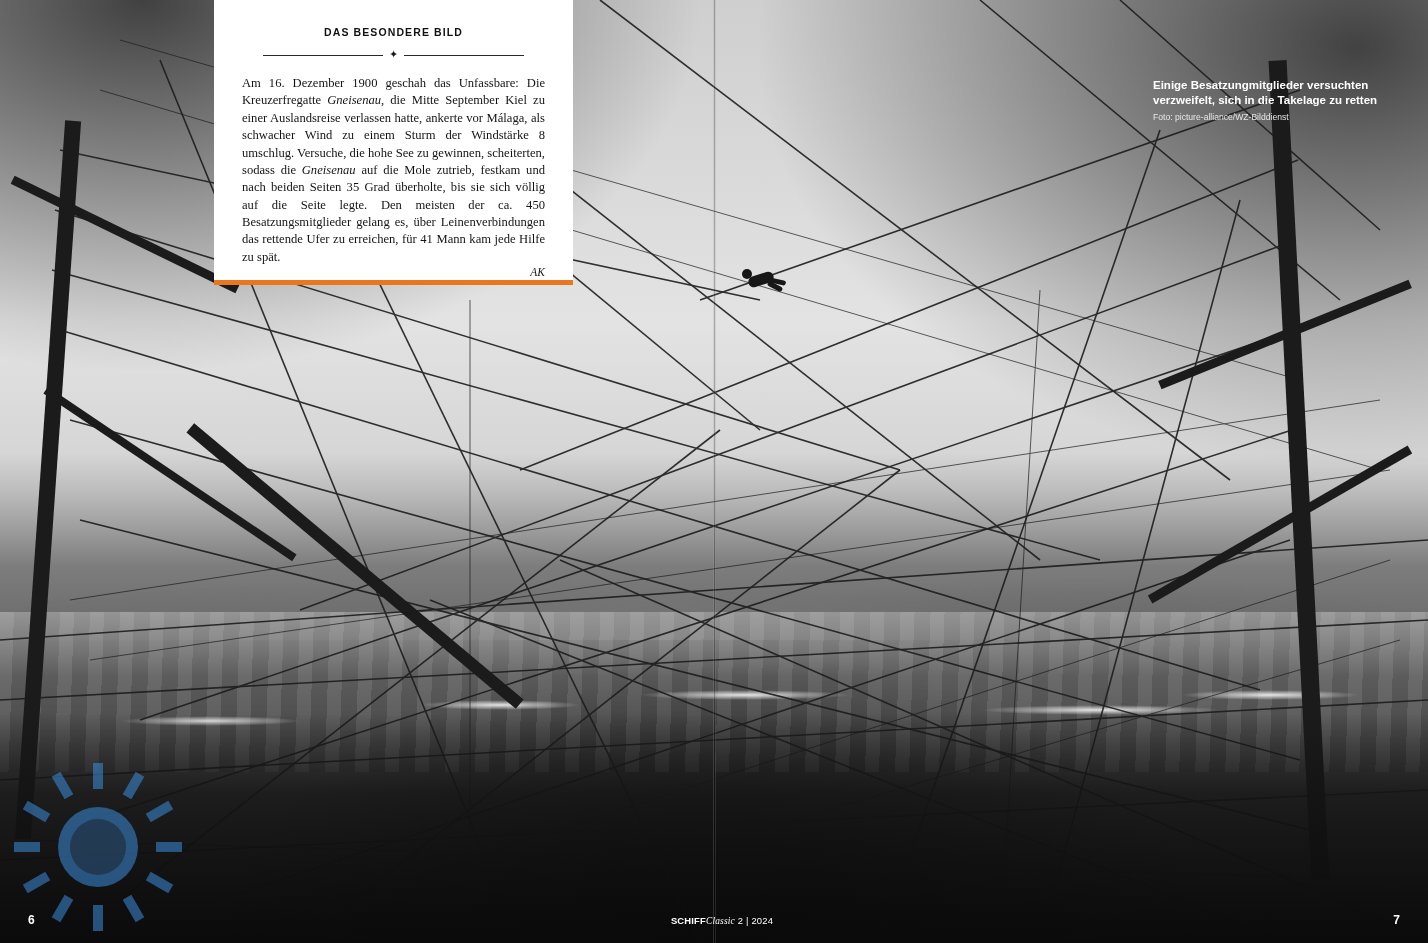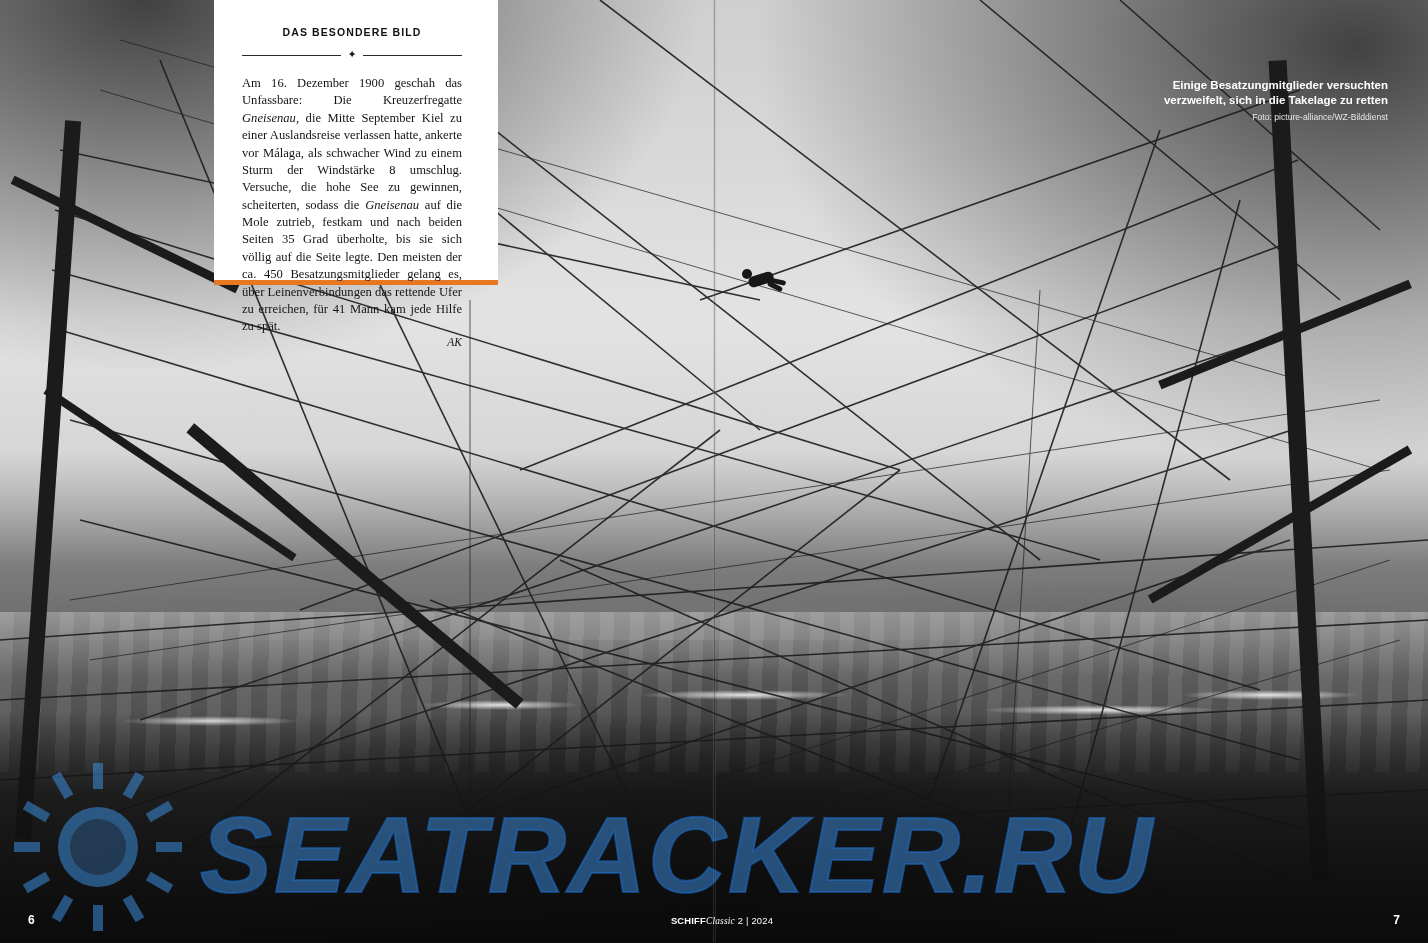--- a/index.html
+++ b/index.html
@@ -133,25 +133,25 @@
     width: 3px;
     background: linear-gradient(to right, rgba(255,255,255,.28), rgba(0,0,0,.35), rgba(255,255,255,.22));
     opacity: .75;
   }
 
   
   .article {
     position: absolute;
     left: 214px;
     top: 0;
-    width: 284px;
+    width: 359px;
     height: 285px;
     background: #ffffff;
     box-sizing: border-box;
-    padding: 26px 36px 0 28px;
+    padding: 26px 28px 0 28px;
     border-bottom: 5px solid #e8771f;
   }
   .kicker {
     font-family: "Liberation Sans", sans-serif;
     font-weight: bold;
     font-size: 10.5px;
     letter-spacing: 1.1px;
     color: #111;
     text-align: center;
     margin: 0 0 12px 0;
@@ -210,21 +210,20 @@
     color: #141414;
     margin: 0;
   }
 
   
   .caption {
     position: absolute;
     right: 40px;
     top: 78px;
     width: 235px;
-    text-align: right;
   }
   .caption .cap-text {
     font-family: "Liberation Sans", sans-serif;
     font-weight: bold;
     font-size: 11.5px;
     line-height: 1.32;
     color: #ffffff;
     margin: 0 0 4px 0;
   }
   .caption .credit {
@@ -405,16 +404,15 @@
           <rect x="79" y="0" width="10" height="26" transform="rotate(120 84 84)"></rect>
           <rect x="79" y="0" width="10" height="26" transform="rotate(150 84 84)"></rect>
           <rect x="79" y="0" width="10" height="26" transform="rotate(210 84 84)"></rect>
           <rect x="79" y="0" width="10" height="26" transform="rotate(240 84 84)"></rect>
           <rect x="79" y="0" width="10" height="26" transform="rotate(300 84 84)"></rect>
           <rect x="79" y="0" width="10" height="26" transform="rotate(330 84 84)"></rect>
         </g>
       </g>
       <circle cx="84" cy="84" r="28" fill="rgba(25,25,25,0.45)"></circle>
     </svg>
-    <div class="wm-text">SEATRACKER.RU</div>
   </div>
 
 </div>
 
 </body></html>

